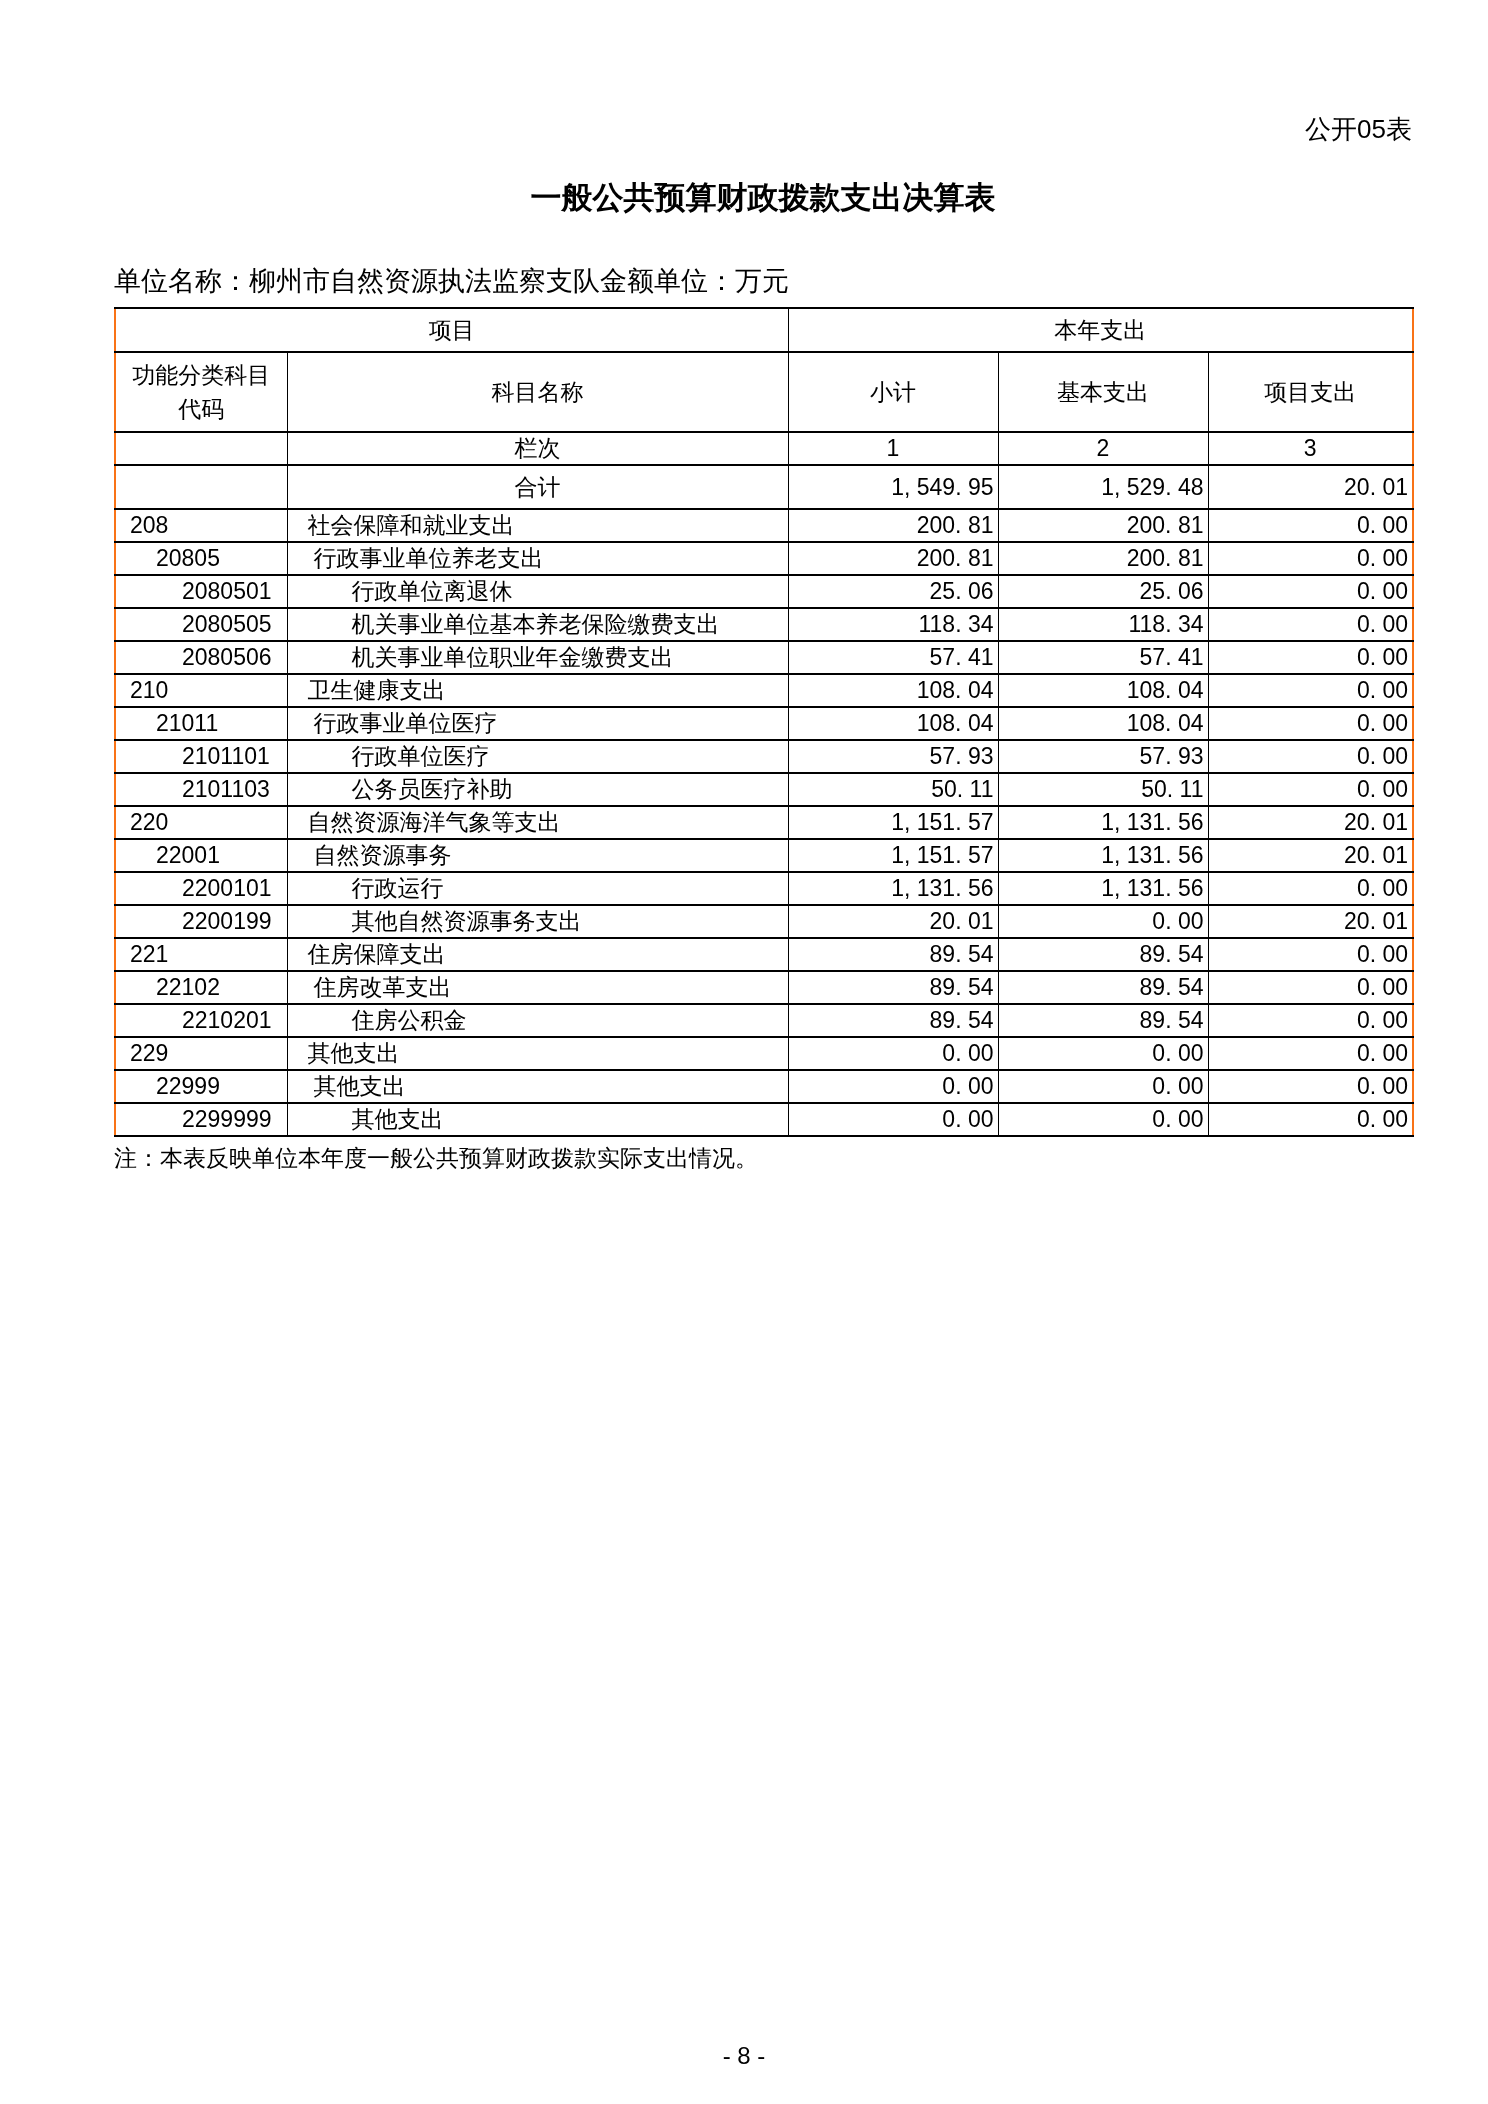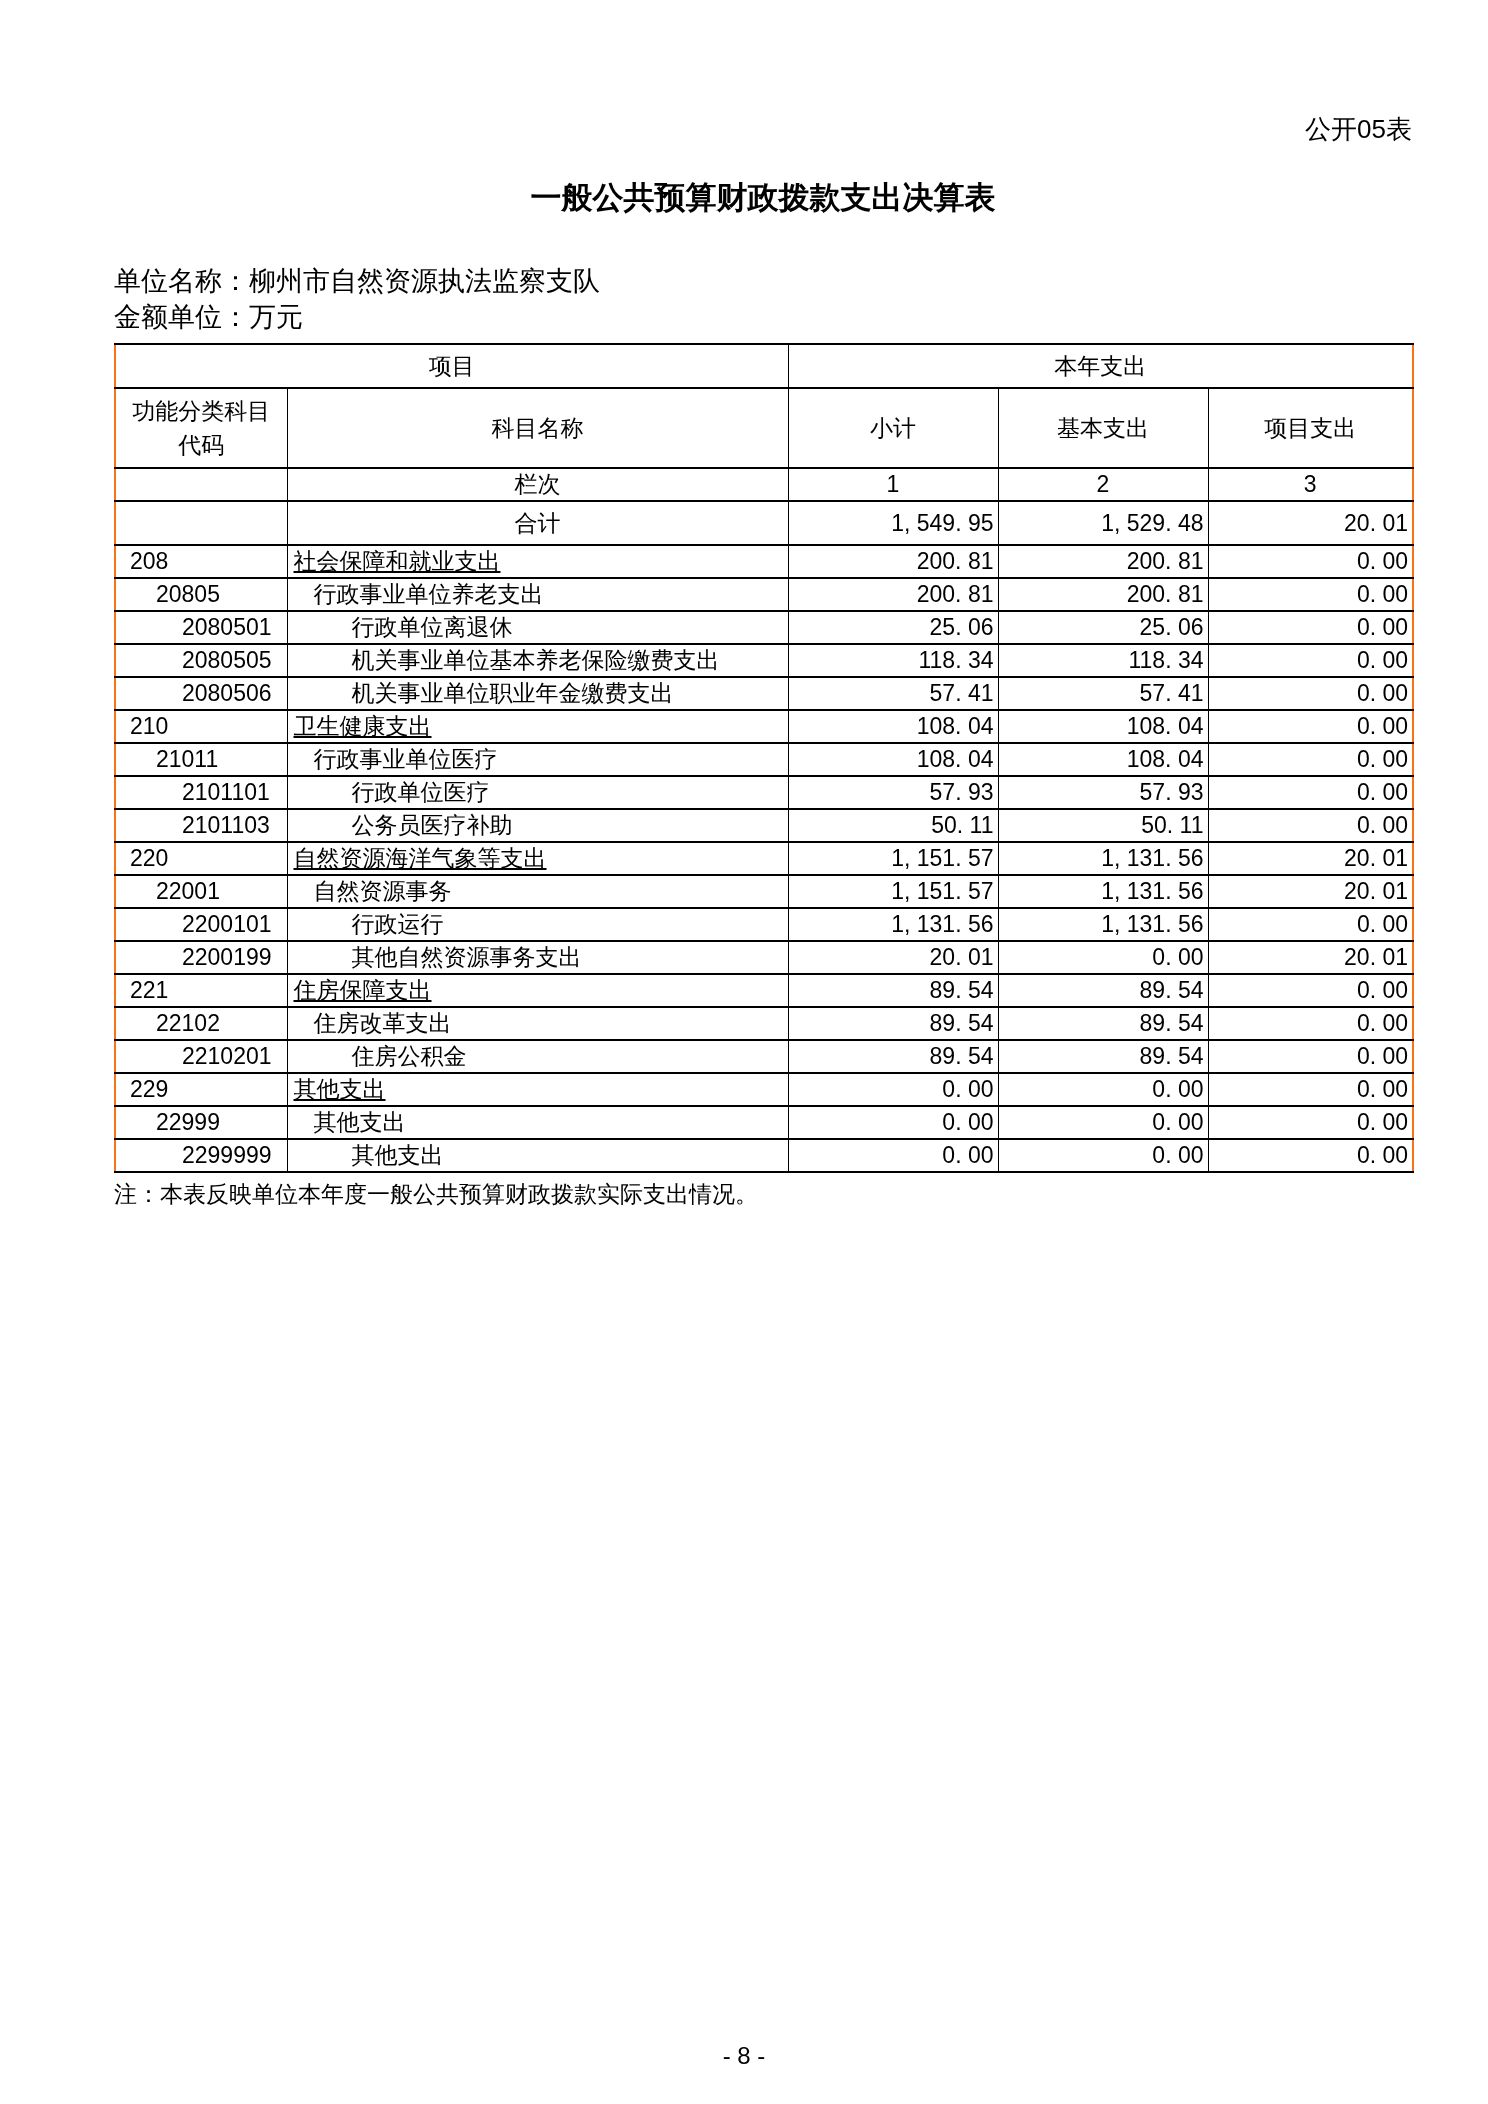--- a/index.html
+++ b/index.html
@@ -6,40 +6,40 @@
   html, body { margin: 0; padding: 0; }
   body {
     width: 1488px; height: 2104px;
     background: #ffffff; color: #000;
     font-family: "Liberation Sans", "DejaVu Sans", sans-serif;
     position: relative; overflow: hidden;
   }
   .page { position: absolute; left: 105px; top: 0; width: 1298px; margin-left: 9px; }
   .form-label { margin-top: 112px; text-align: right; font-size: 26px; }
   .title { margin-top: 30px; text-align: center; font-size: 31px; font-weight: bold; }
-  .meta-row { margin-top: 44px; margin-bottom: 8px; display: flex; justify-content: flex-start; font-size: 27px; flex-direction: column; }
+  .meta-row { margin-top: 44px; margin-bottom: 8px; display: flex; justify-content: flex-start; font-size: 27px; }
   table { width: 100%; border-collapse: collapse; table-layout: fixed; border: 2px solid #f97316; }
   th, td {
     border: 1px solid #000; border-top-width: 2px; border-bottom-width: 2px;
     font-size: 23px; font-weight: normal; padding: 0;
     overflow: hidden; white-space: nowrap; vertical-align: middle;
   }
   th { text-align: center; }
   tr.h1 { height: 44px; }
   tr.h2 { height: 80px; }
   tr.h3 { height: 28px; }
   tr.ht { height: 44px; }
   tr.data-row { height: 31px; }
   .two-line div { line-height: 1.5; }
   td.c { text-align: center; }
   td.num { text-align: right; padding-right: 4px; }
   .code-ind-0 { padding-left: 14px; }
   .code-ind-1 { padding-left: 40px; }
   .code-ind-2 { padding-left: 66px; }
-  .name-ind-0 { padding-left: 6px; text-decoration: underline; }
+  .name-ind-0 { padding-left: 20px; }
   .name-ind-1 { padding-left: 26px; }
   .name-ind-2 { padding-left: 64px; }
   .footnote { margin-top: 6px; font-size: 23px; }
   .page-number { position: absolute; left: 0; right: 0; top: 2042px; text-align: center; font-size: 24px; }
 </style>
 </head>
 <body>
 
 <div class="page">
 

